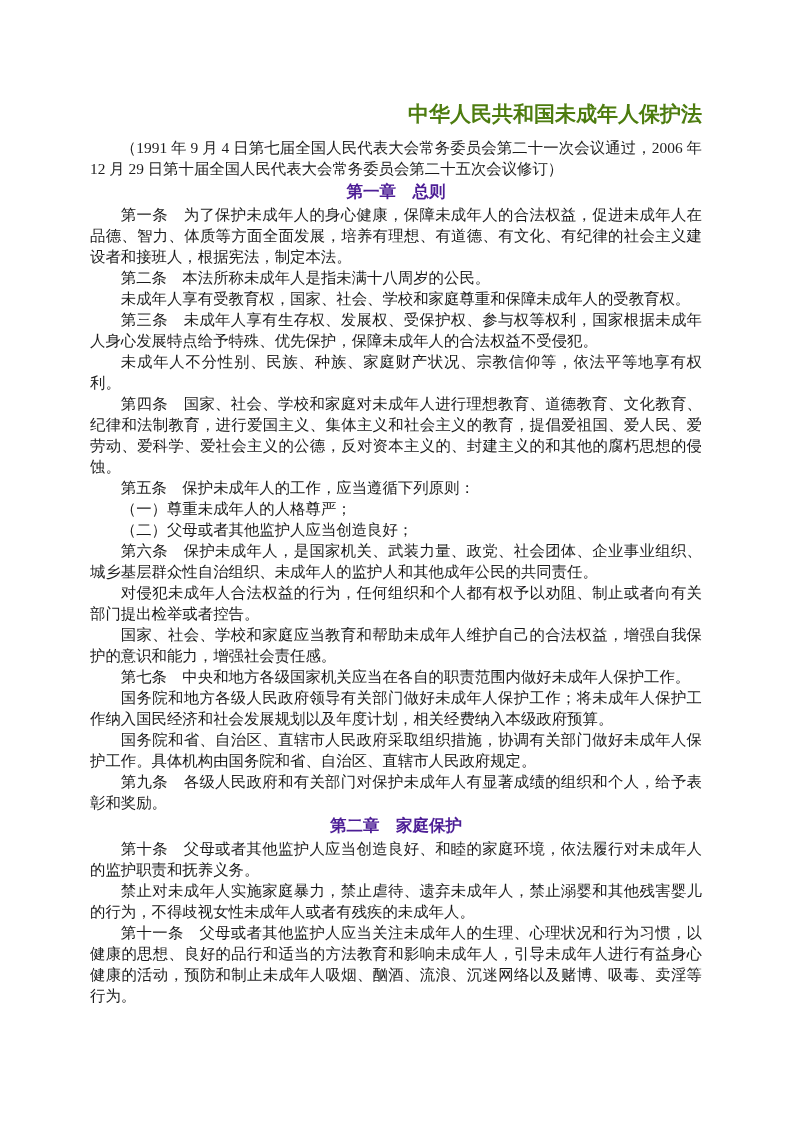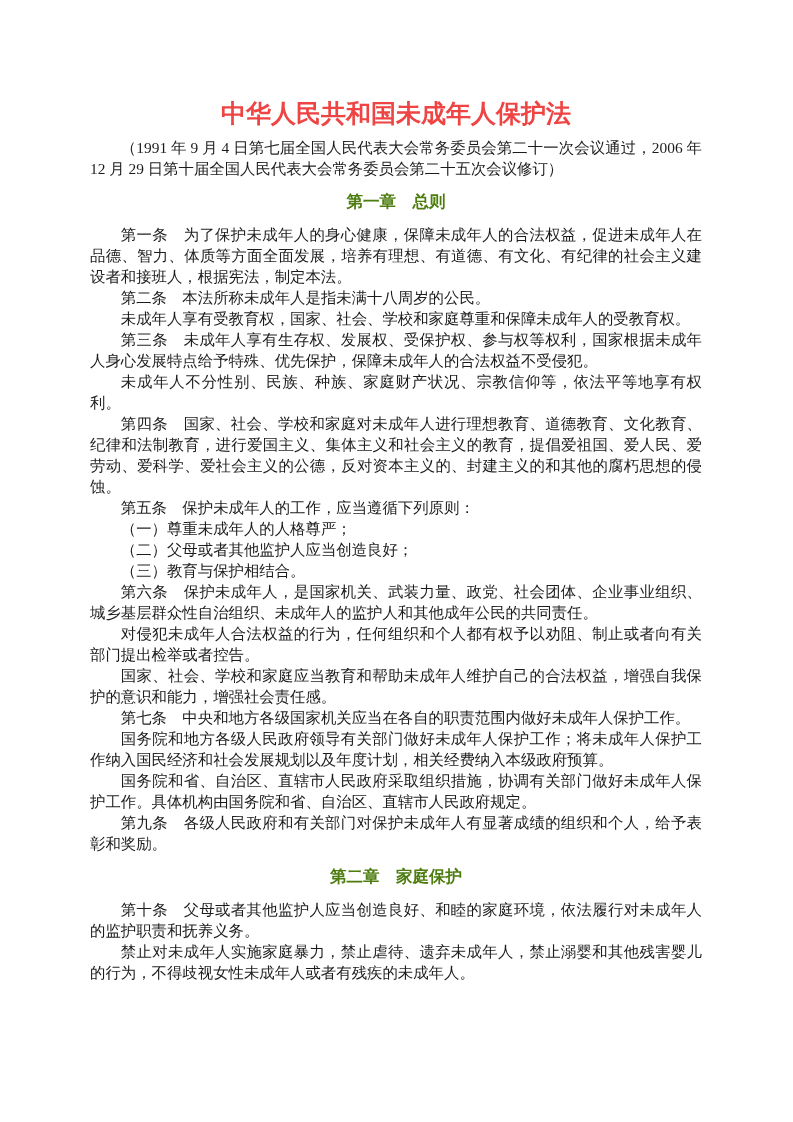--- a/index.html
+++ b/index.html
@@ -13,41 +13,41 @@
     height: 1122px;
     margin: 0 auto;
     background: #ffffff;
     box-sizing: border-box;
     padding: 101px 91px 0 90px;
     font-family: "Liberation Serif", "DejaVu Serif", serif;
     color: #1c1c1c;
     overflow: hidden;
   }
   .doc-title {
-    font-size: 25px;
+    font-size: 21px;
     line-height: 26px;
     font-weight: bold;
-    text-align: center;
+    text-align: right;
     margin: 0 0 10px 0;
-    color: #ef4444;
+    color: #4d7c0f;
   }
   .preamble {
     font-size: 15.4px;
     line-height: 21px;
     text-align: justify;
     text-indent: 2em;
     margin: 0;
   }
   .chapter-heading {
     font-size: 16.5px;
     line-height: 21px;
     font-weight: bold;
     text-align: center;
-    margin: 12px;
-    color: #4d7c0f;
+    margin: 2px;
+    color: #4c1d95;
   }
   .para {
     font-size: 15.4px;
     line-height: 21px;
     text-align: justify;
     text-indent: 2em;
     margin: 0;
   }
 </style>
 </head>
@@ -63,27 +63,27 @@
 
   <p class="para">第一条　为了保护未成年人的身心健康，保障未成年人的合法权益，促进未成年人在品德、智力、体质等方面全面发展，培养有理想、有道德、有文化、有纪律的社会主义建设者和接班人，根据宪法，制定本法。</p>
   <p class="para">第二条　本法所称未成年人是指未满十八周岁的公民。</p>
   <p class="para">未成年人享有受教育权，国家、社会、学校和家庭尊重和保障未成年人的受教育权。</p>
   <p class="para">第三条　未成年人享有生存权、发展权、受保护权、参与权等权利，国家根据未成年人身心发展特点给予特殊、优先保护，保障未成年人的合法权益不受侵犯。</p>
   <p class="para">未成年人不分性别、民族、种族、家庭财产状况、宗教信仰等，依法平等地享有权利。</p>
   <p class="para">第四条　国家、社会、学校和家庭对未成年人进行理想教育、道德教育、文化教育、纪律和法制教育，进行爱国主义、集体主义和社会主义的教育，提倡爱祖国、爱人民、爱劳动、爱科学、爱社会主义的公德，反对资本主义的、封建主义的和其他的腐朽思想的侵蚀。</p>
   <p class="para">第五条　保护未成年人的工作，应当遵循下列原则：</p>
   <p class="para">（一）尊重未成年人的人格尊严；</p>
   <p class="para">（二）父母或者其他监护人应当创造良好；</p>
-  <p class="para">（三）教育与保护相结合。</p>
   <p class="para">第六条　保护未成年人，是国家机关、武装力量、政党、社会团体、企业事业组织、城乡基层群众性自治组织、未成年人的监护人和其他成年公民的共同责任。</p>
   <p class="para">对侵犯未成年人合法权益的行为，任何组织和个人都有权予以劝阻、制止或者向有关部门提出检举或者控告。</p>
   <p class="para">国家、社会、学校和家庭应当教育和帮助未成年人维护自己的合法权益，增强自我保护的意识和能力，增强社会责任感。</p>
   <p class="para">第七条　中央和地方各级国家机关应当在各自的职责范围内做好未成年人保护工作。</p>
   <p class="para">国务院和地方各级人民政府领导有关部门做好未成年人保护工作；将未成年人保护工作纳入国民经济和社会发展规划以及年度计划，相关经费纳入本级政府预算。</p>
   <p class="para">国务院和省、自治区、直辖市人民政府采取组织措施，协调有关部门做好未成年人保护工作。具体机构由国务院和省、自治区、直辖市人民政府规定。</p>
   <p class="para">第九条　各级人民政府和有关部门对保护未成年人有显著成绩的组织和个人，给予表彰和奖励。</p>
 
   <h2 class="chapter-heading">第二章　家庭保护</h2>
 
   <p class="para">第十条　父母或者其他监护人应当创造良好、和睦的家庭环境，依法履行对未成年人的监护职责和抚养义务。</p>
   <p class="para">禁止对未成年人实施家庭暴力，禁止虐待、遗弃未成年人，禁止溺婴和其他残害婴儿的行为，不得歧视女性未成年人或者有残疾的未成年人。</p>
+  <p class="para">第十一条　父母或者其他监护人应当关注未成年人的生理、心理状况和行为习惯，以健康的思想、良好的品行和适当的方法教育和影响未成年人，引导未成年人进行有益身心健康的活动，预防和制止未成年人吸烟、酗酒、流浪、沉迷网络以及赌博、吸毒、卖淫等行为。</p>
 
 </div>
 
 </body></html>

